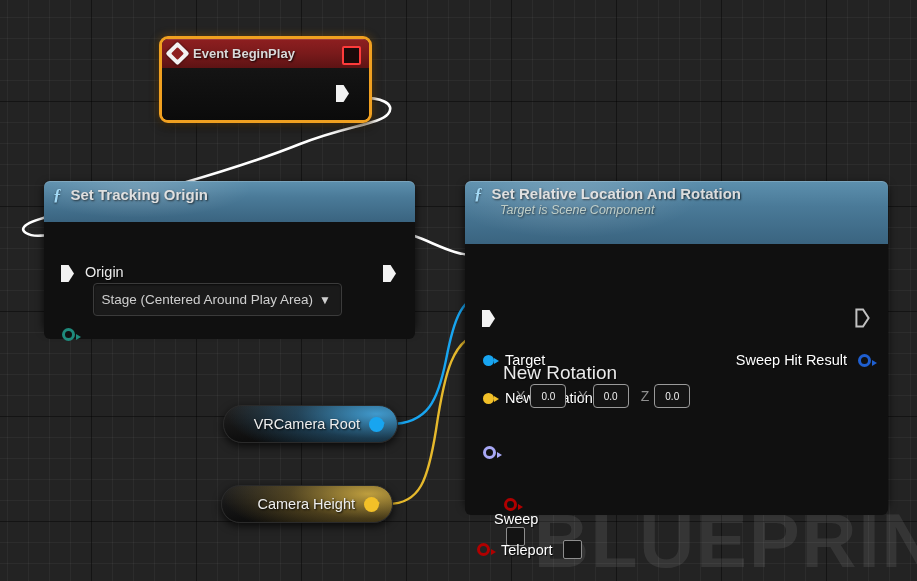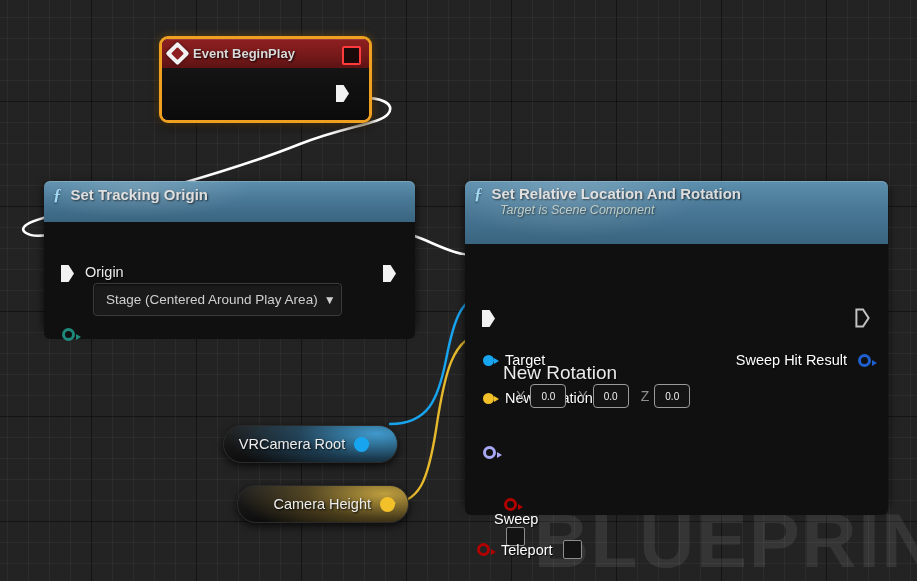--- a/index.html
+++ b/index.html
@@ -225,21 +225,21 @@
   }
   .dropdown {
     position: absolute;
     left: 93px; top: 283px;
     width: 249px; height: 33px;
     background: #1a1a1a;
     border: 1px solid #3b3b3b;
     border-radius: 4px;
     display: flex;
     align-items: center;
-    justify-content: flex-start;
+    justify-content: flex-end;
     padding: 0 10px 0 12px;
     box-sizing: border-box;
     box-shadow: inset 0 1px 2px rgba(0,0,0,0.6);
   }
   .dropdown-text {
     color: #cfcfcf;
     font-size: 13.5px;
     white-space: nowrap;
   }
   .chev {
@@ -306,28 +306,27 @@
     border: 1px solid #2a2a2a;
   }
   .var-node .vlabel {
     color: #ededed;
     font-size: 14.5px;
     margin-right: 9px;
     text-shadow: 1px 1px 2px rgba(0,0,0,0.9);
     white-space: nowrap;
   }
   #var-vrcam {
-    left: 223px; top: 425px; width: 175px;
+    left: 223px; top: 405px; width: 175px;
     background:
       radial-gradient(ellipse 120% 180% at 88% 22%, rgba(70,175,235,0.85) 0%, rgba(40,110,155,0.45) 38%, rgba(22,22,22,0.0) 72%),
       linear-gradient(to bottom, #242424 0%, #161616 55%, #0d0d0d 100%);
-    justify-content: center;
   }
   #var-camh {
-    left: 237px; top: 485px; width: 172px;
+    left: 221px; top: 485px; width: 172px;
     background:
       radial-gradient(ellipse 120% 180% at 86% 22%, rgba(230,190,70,0.80) 0%, rgba(150,120,40,0.42) 38%, rgba(22,22,22,0.0) 72%),
       linear-gradient(to bottom, #242424 0%, #161616 55%, #0d0d0d 100%);
   }
 </style>
 </head>
 <body>
 
 <div id="canvas">
 

